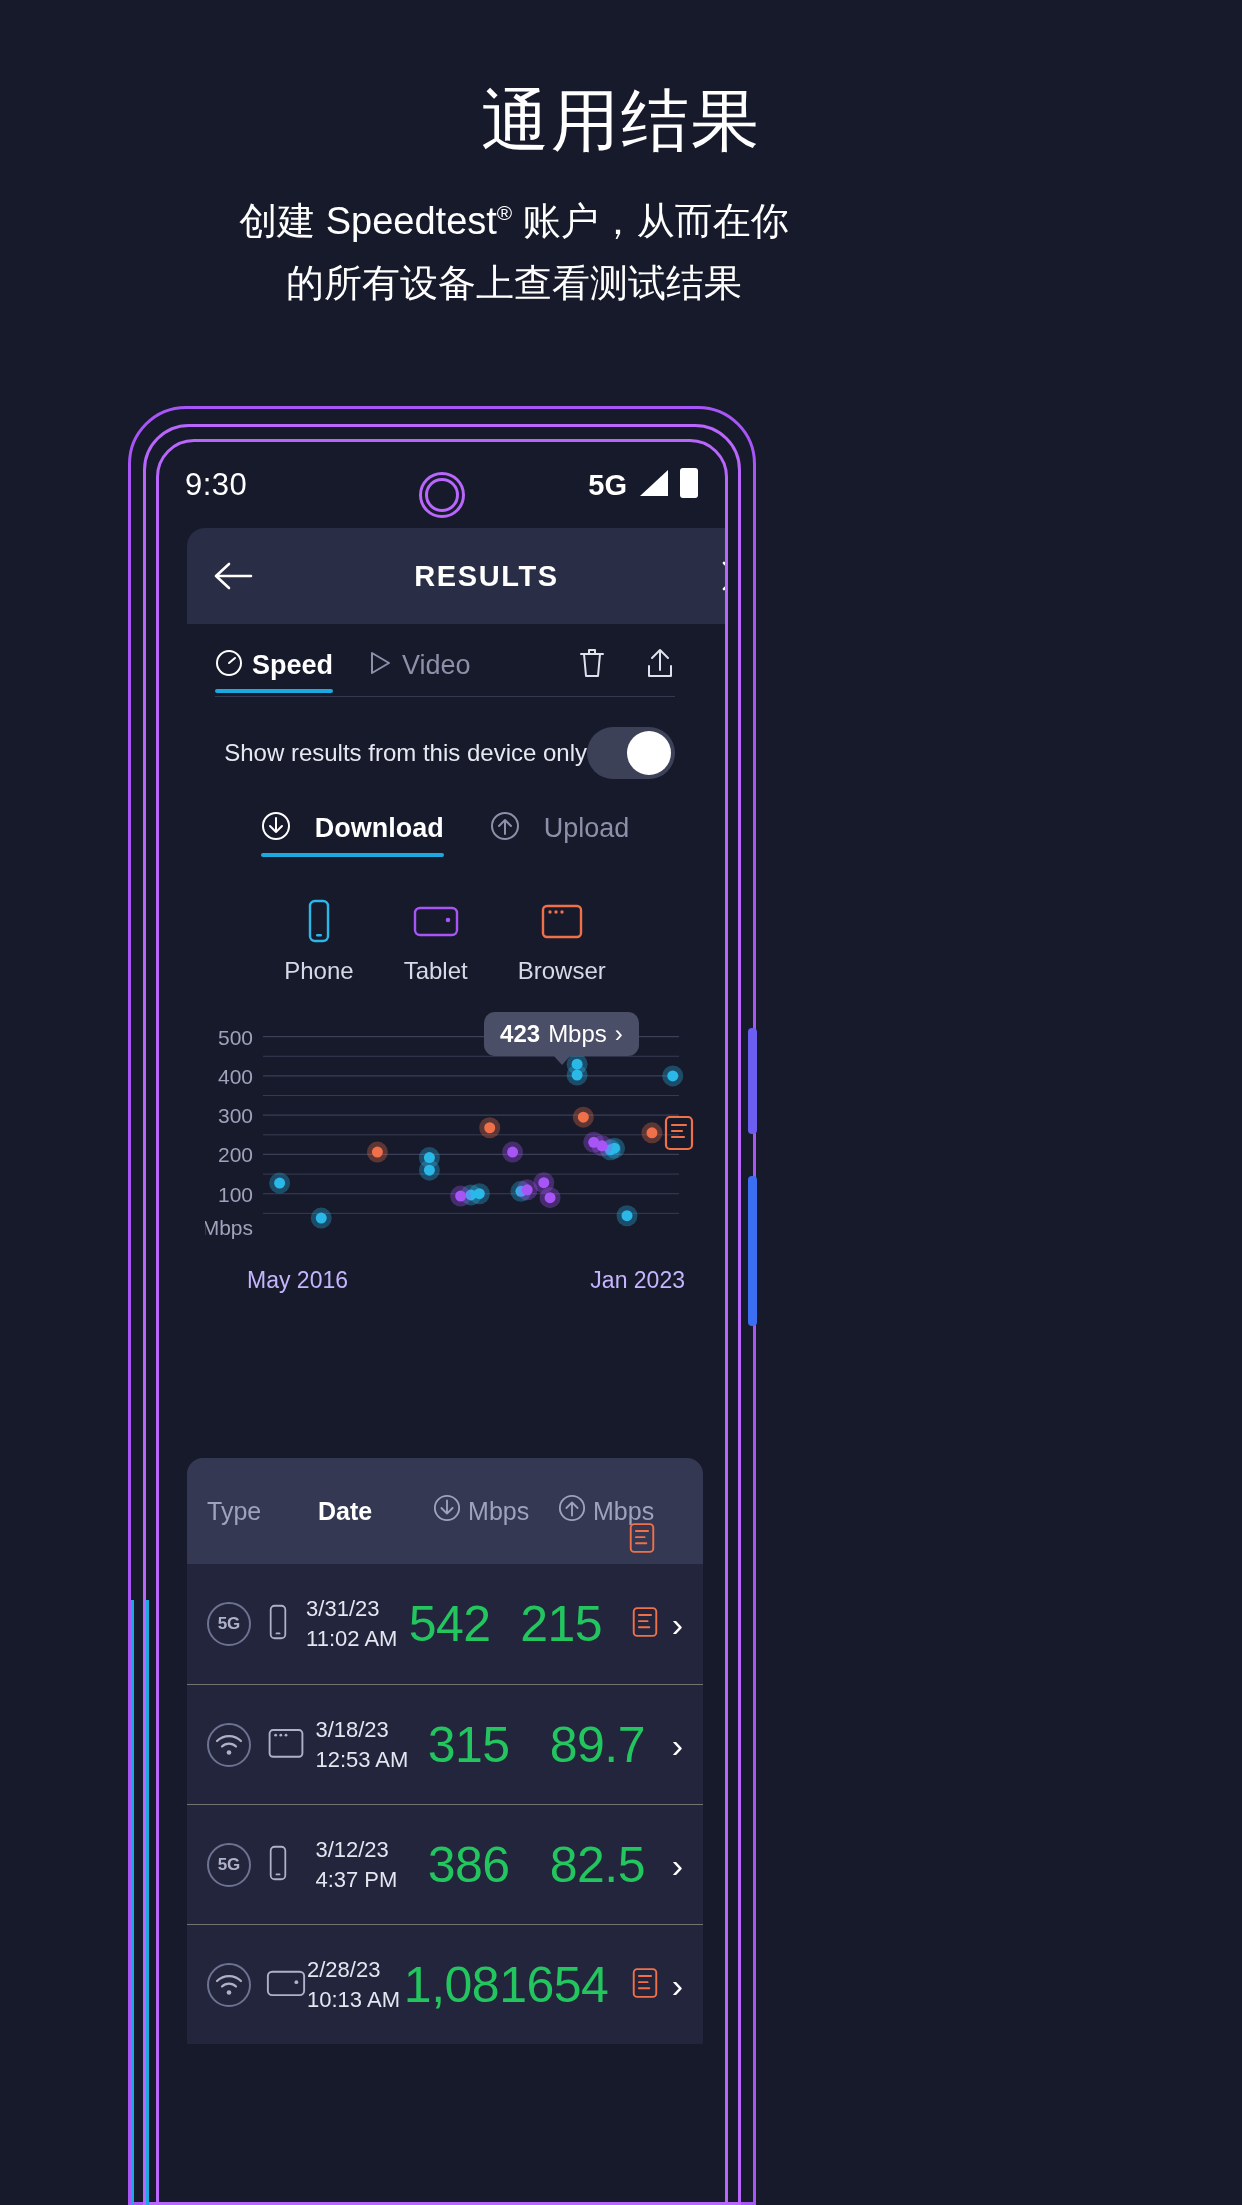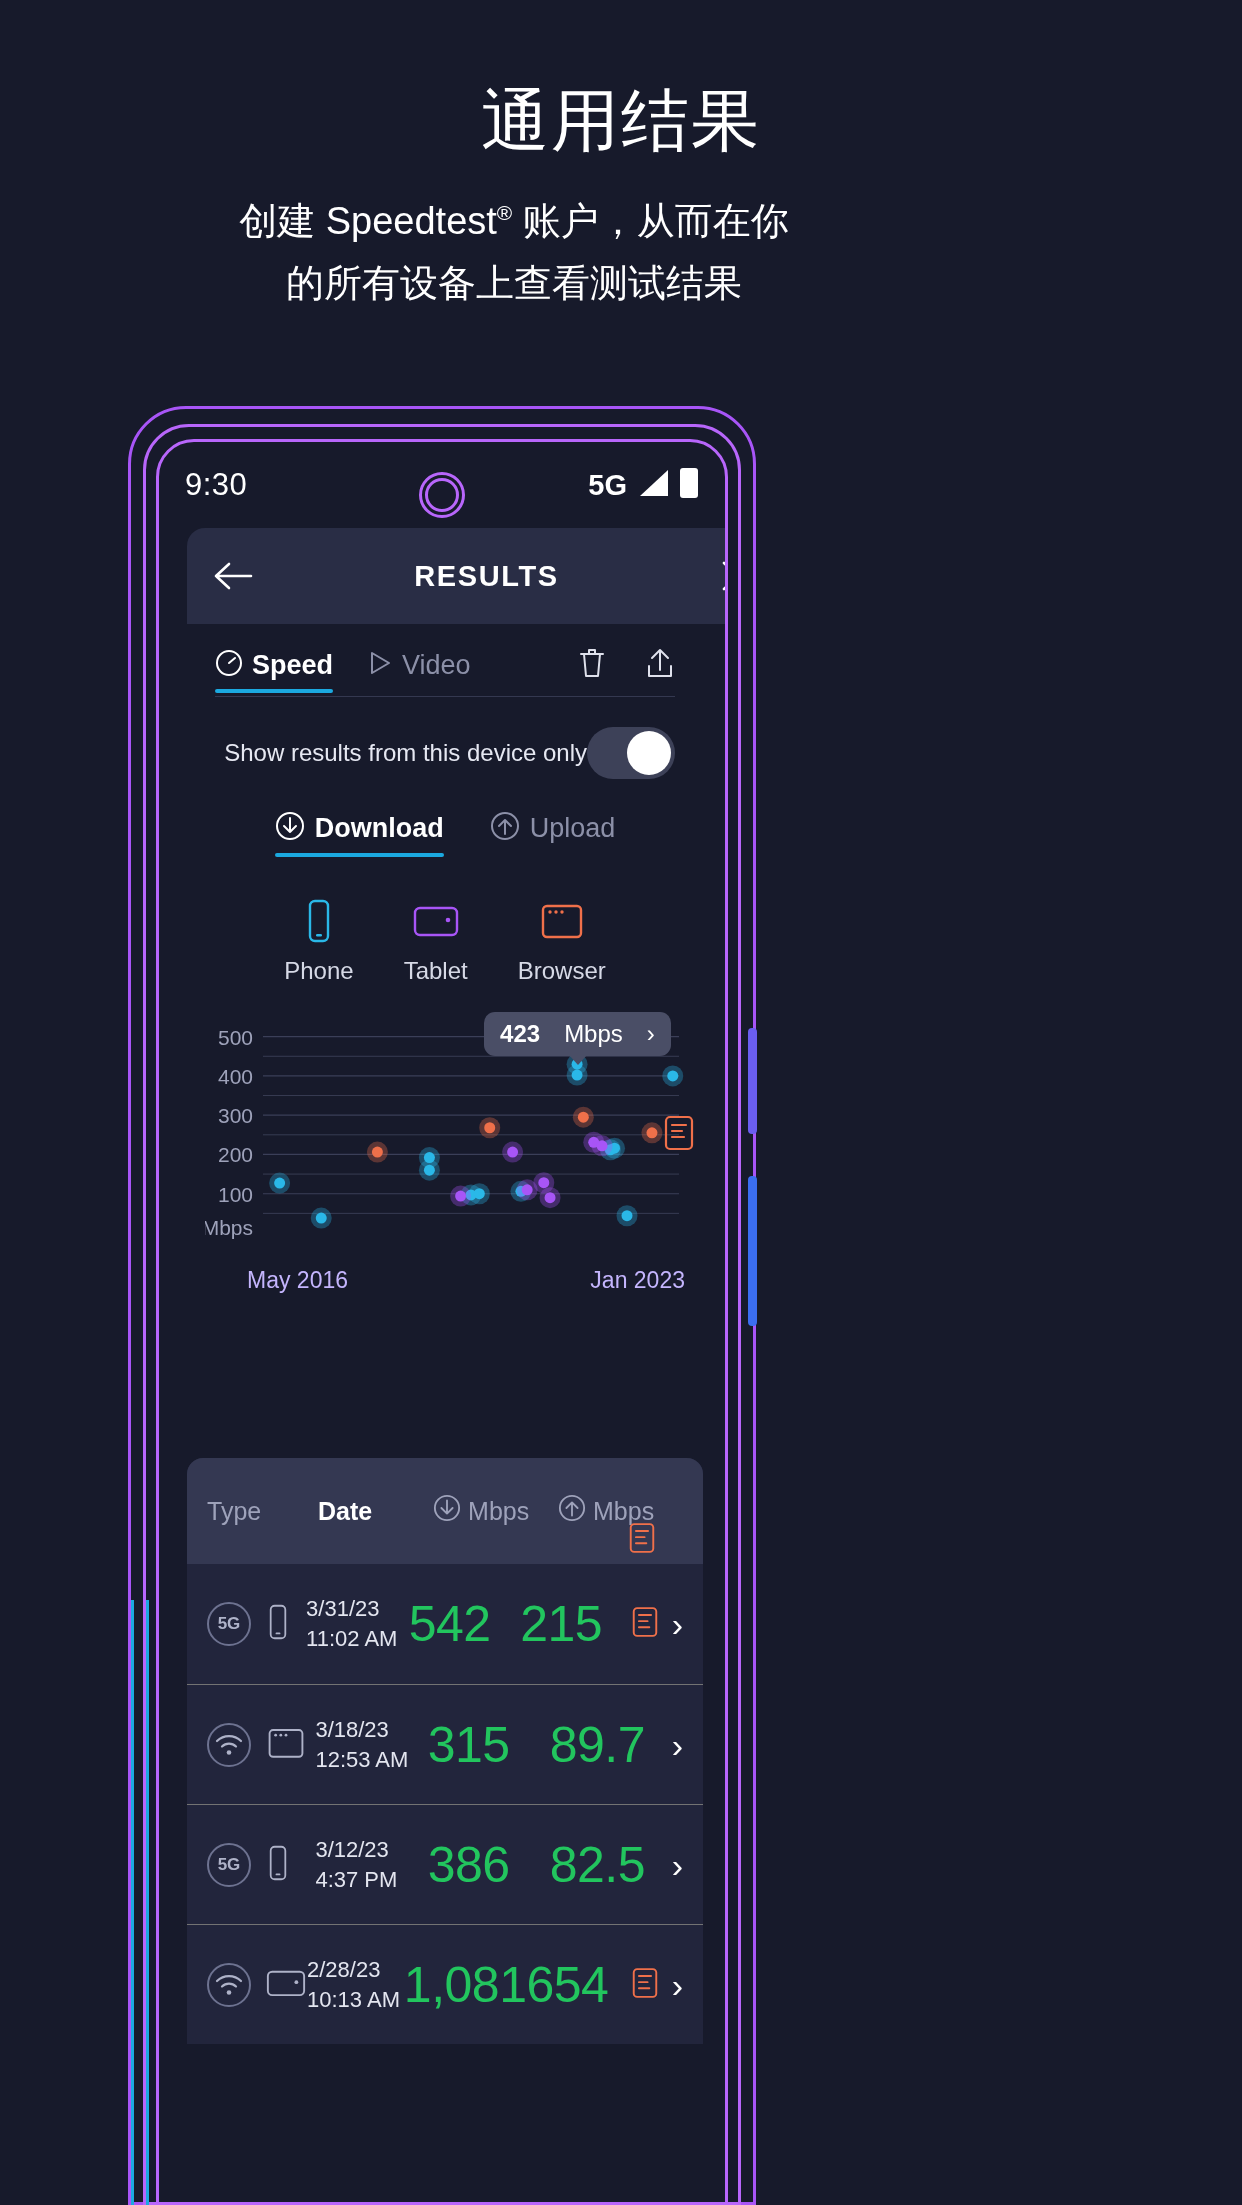--- a/index.html
+++ b/index.html
@@ -130,41 +130,41 @@
     width: 88px; height: 52px; border-radius: 26px;
     background: #3d4158; position: relative; flex: none;
   }
   .switch .knob {
     position:absolute; top:4px; right:4px; width:44px; height:44px;
     border-radius:50%; background:#ffffff;
   }
 
   
   .dl-row { display:flex; justify-content:center; gap:46px; padding-top: 6px; }
-  .dl-tab { display:flex; align-items:center; gap:10px; padding-bottom: 12px; position:relative; }
+  .dl-tab { display:flex; align-items:center; gap:24px; padding-bottom: 12px; position:relative; }
   .dl-tab .lbl { font-size: 27px; font-weight:700; color:#ffffff; }
   .dl-tab.inactive .lbl { color:#8c90a8; font-weight:400; }
   .dl-tab.active::after {
     content:''; position:absolute; left:0; right:0; bottom:0; height:4px;
     background:#1ba9e0; border-radius:2px;
   }
 
   
   .legend { display:flex; justify-content:center; gap:50px; padding-top: 42px; }
   .legend-item { display:flex; flex-direction:column; align-items:center; gap:10px; }
   .legend-item .lbl { color:#d6d9e6; font-size:24px; }
 
   
   .chart-wrap { position:relative; margin: 24px 18px 0 18px; height: 254px; }
   .chart-svg { display:block; }
   .tooltip {
     position:absolute; background:#4a4e66; color:#fff;
     border-radius: 11px; padding: 8px 16px;
     font-size: 24px; white-space: nowrap;
-    display:flex; gap:24px;
+    display:flex; gap:8px;
   }
   .tooltip b { font-weight:700; }
   .tooltip .chev { font-size:24px; }
   .tooltip::after {
     content:''; position:absolute; bottom:-9px; left: 50%; margin-left:-8px;
     border-left:9px solid transparent; border-right:9px solid transparent;
     border-top: 10px solid #4a4e66;
   }
   .xlabels { display:flex; justify-content:space-between; padding: 4px 18px 0 60px; }
   .xlabels span { color:#c4b5fd; font-size:23px; }

